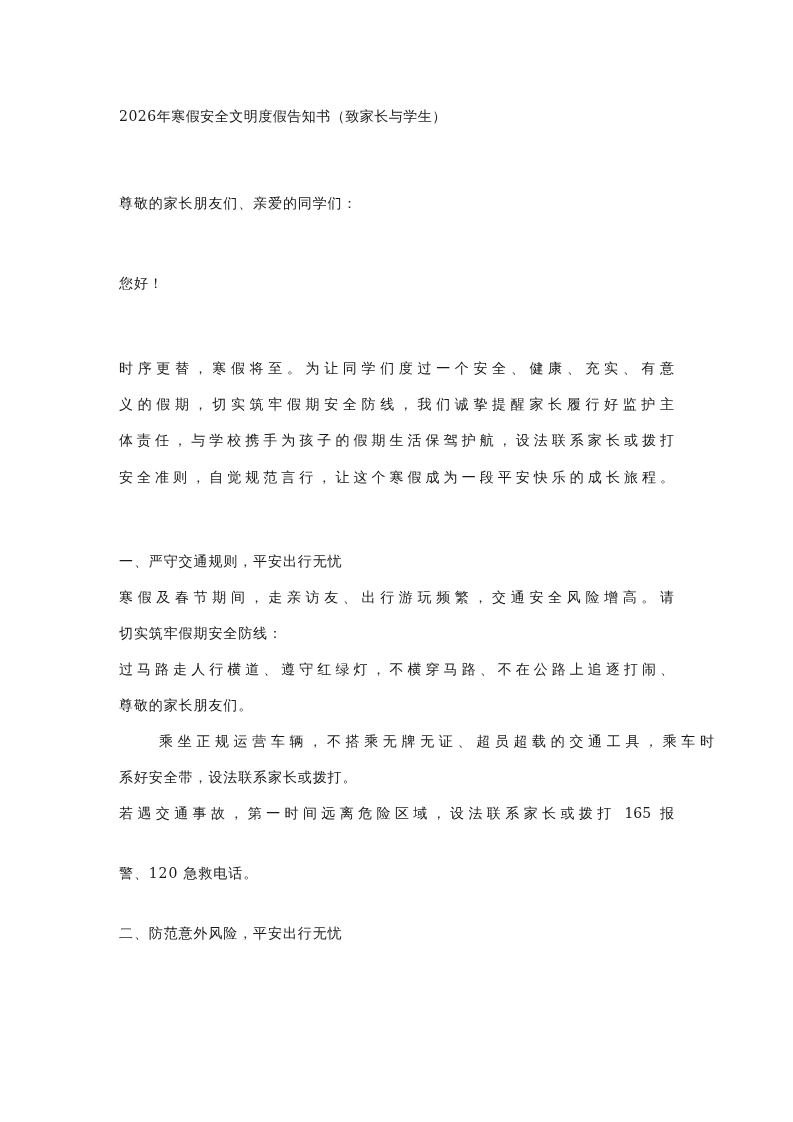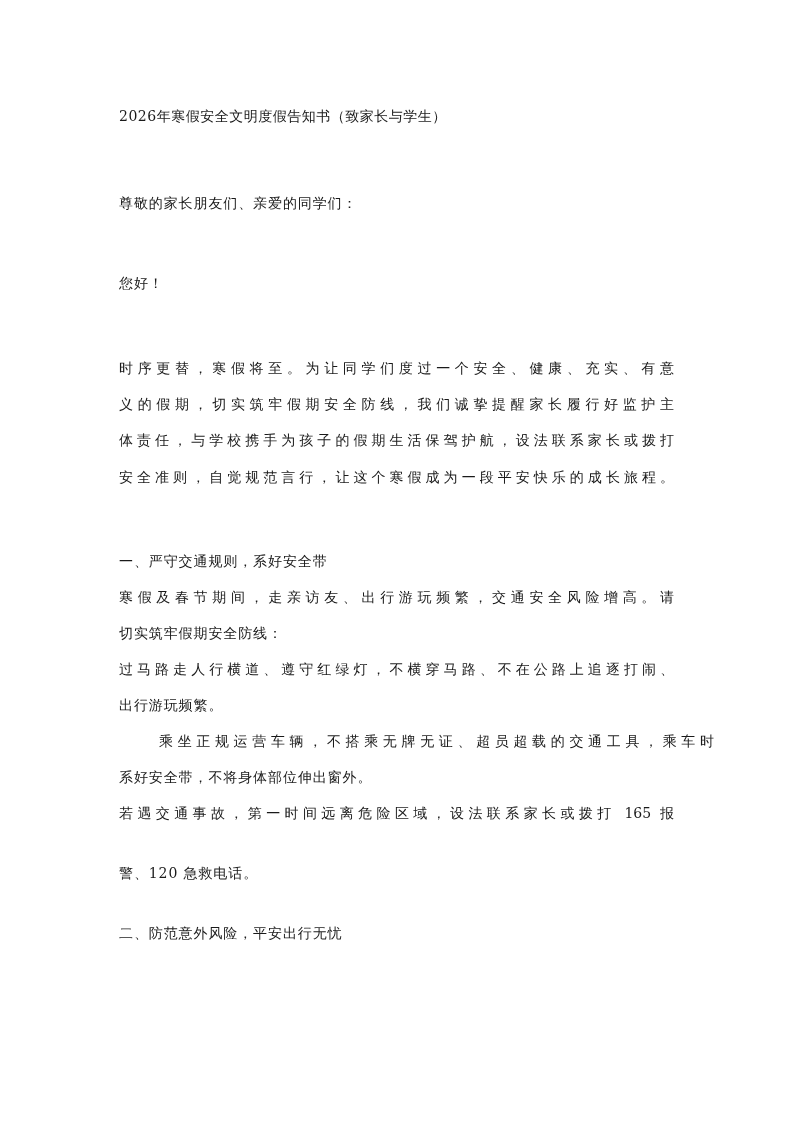--- a/index.html
+++ b/index.html
@@ -52,27 +52,27 @@
   <div class="line" style="top:272px;">您好！</div>
 
   <div>
     <div class="line justify" style="top:357px;">时序更替，寒假将至。为让同学们度过一个安全、健康、充实、有意</div>
     <div class="line justify" style="top:393px;">义的假期，切实筑牢假期安全防线，我们诚挚提醒家长履行好监护主</div>
     <div class="line justify" style="top:429px;">体责任，与学校携手为孩子的假期生活保驾护航，设法联系家长或拨打</div>
     <div class="line justify" style="top:466px;">安全准则，自觉规范言行，让这个寒假成为一段平安快乐的成长旅程。</div>
   </div>
 
   <div>
-    <div class="line" style="top:550px;">一、严守交通规则，系好安全带</div>
+    <div class="line" style="top:550px;">一、严守交通规则，平安出行无忧</div>
     <div class="line justify" style="top:586px;">寒假及春节期间，走亲访友、出行游玩频繁，交通安全风险增高。请</div>
     <div class="line" style="top:622px;">切实筑牢假期安全防线：</div>
     <div class="line justify" style="top:658px;">过马路走人行横道、遵守红绿灯，不横穿马路、不在公路上追逐打闹、</div>
-    <div class="line" style="top:694px;">出行游玩频繁。</div>
+    <div class="line" style="top:694px;">尊敬的家长朋友们。</div>
     <div class="line justify" style="top:730px;margin-left:40px;">乘坐正规运营车辆，不搭乘无牌无证、超员超载的交通工具，乘车时</div>
-    <div class="line" style="top:766px;">系好安全带，不将身体部位伸出窗外。</div>
+    <div class="line" style="top:766px;">系好安全带，设法联系家长或拨打。</div>
     <div class="line justify" style="top:802px;">若遇交通事故，第一时间远离危险区域，设法联系家长或拨打 165 报</div>
     <div class="line" style="top:838px;margin-top:24px;">警、120 急救电话。</div>
   </div>
 
   <div>
     <div class="line" style="top:922px;">二、防范意外风险，平安出行无忧</div>
   </div>
 
 </div>
 

